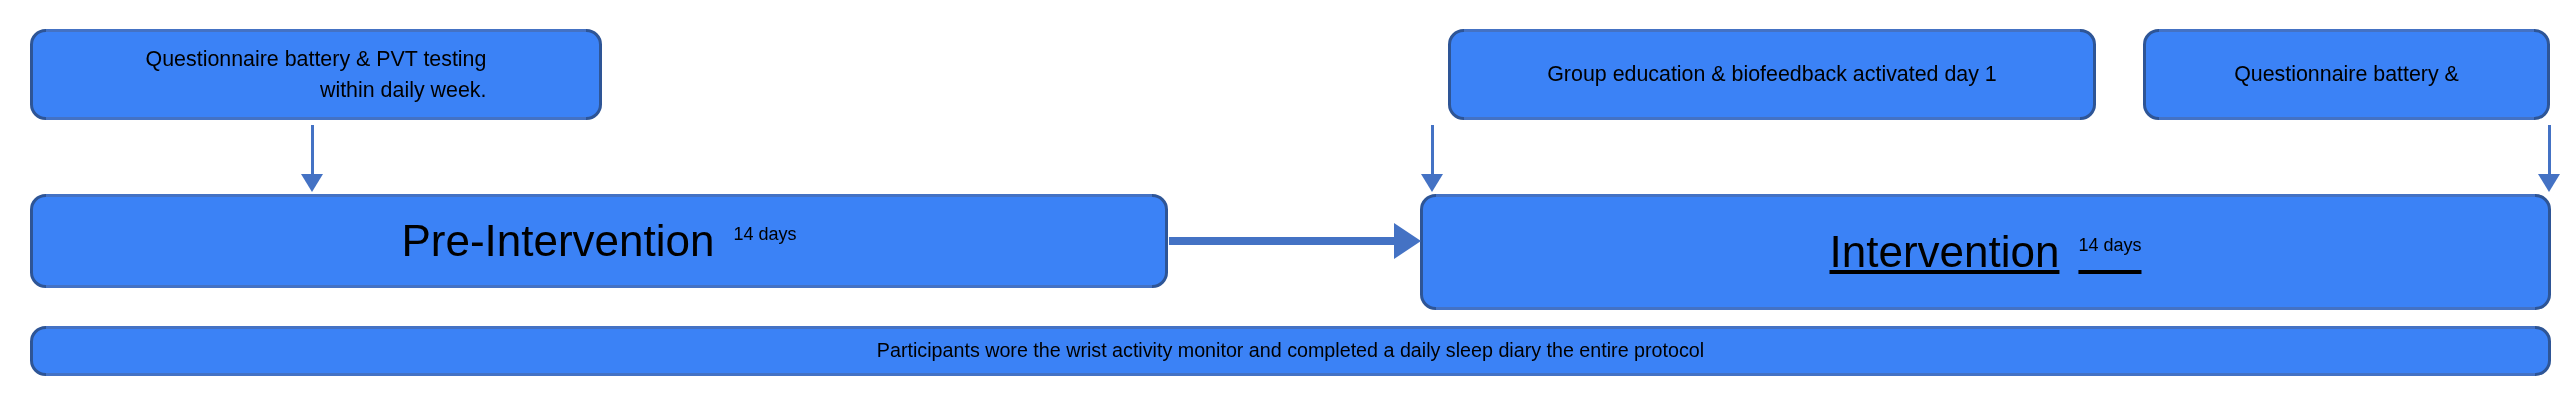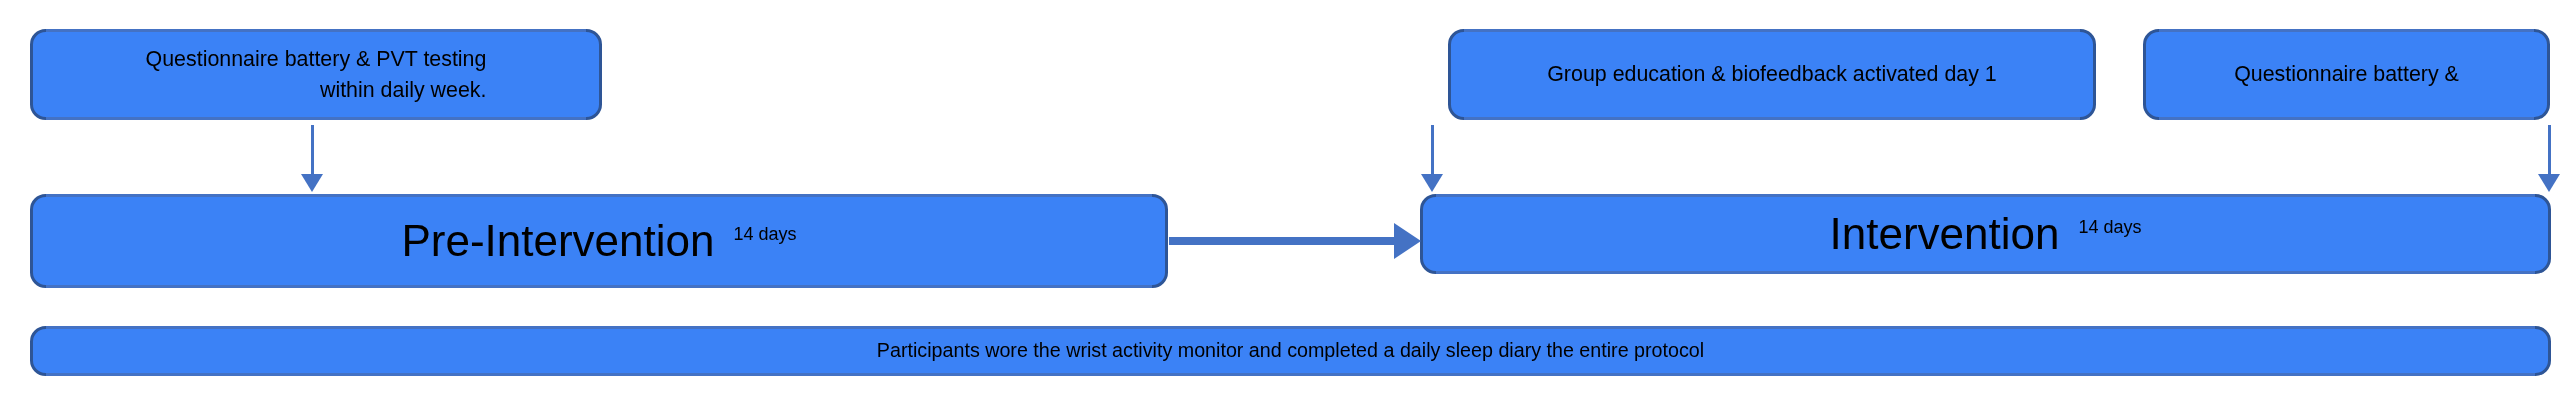--- a/index.html
+++ b/index.html
@@ -153,21 +153,21 @@
     <span class="shaft" style="height:49px;"></span>
     <span class="head"></span>
   </div>
 
   <div class="box phase" style="left:30px; top:194px; width:1138px; height:94px;">
     <div>
       <span>Pre-Intervention</span><span class="sup">14 days</span>
     </div>
   </div>
 
-  <div class="box phase" style="left:1420px; top:194px; width:1131px; height:80px;">
+  <div class="box phase" style="left:1420px; top:194px; width:1131px; height:116px;text-decoration:underline;">
     <div>
       <span>Intervention</span><span class="sup">14 days</span>
     </div>
   </div>
 
   <div class="h-arrow" style="left:1169px; top:223px; width:252px; height:36px;">
     <span class="shaft" style="width:226px;"></span>
     <span class="head"></span>
   </div>
 

